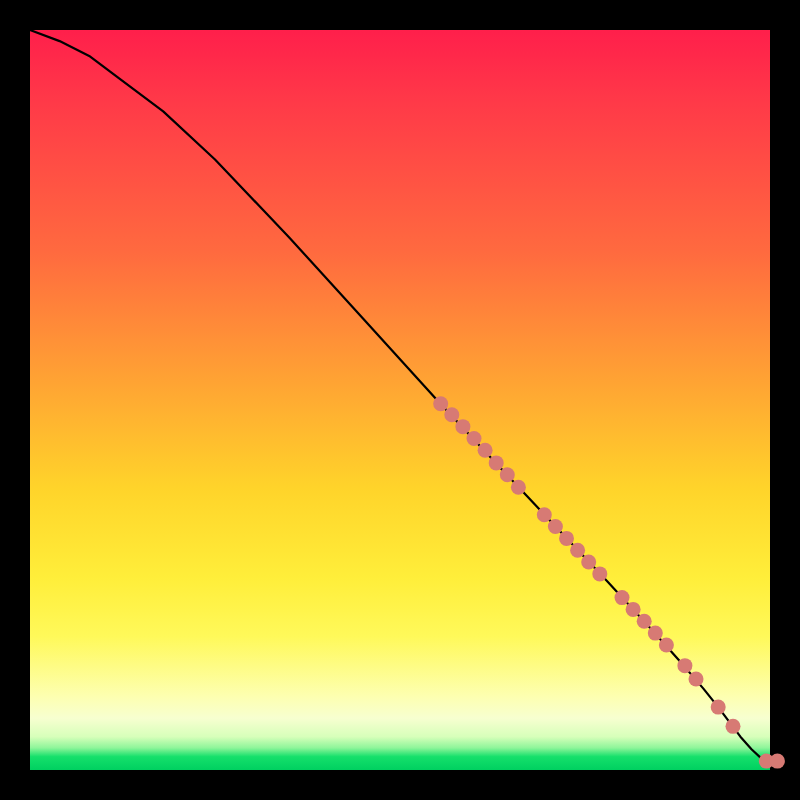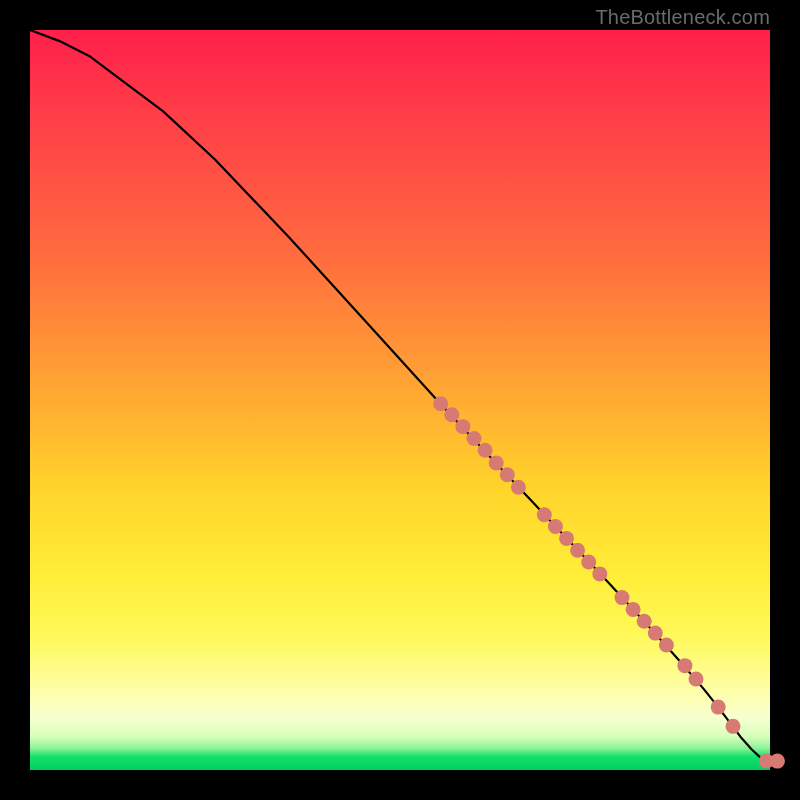--- a/index.html
+++ b/index.html
@@ -56,21 +56,20 @@
     color: #6b6b6b;
     font-size: 20px;
     letter-spacing: 0.2px;
     user-select: none;
   }
 </style>
 </head>
 <body>
 
 <div class="stage">
-  <div class="attribution">TheBottleneck.com</div>
 
   <div class="plot">
     <svg viewBox="0 0 740 740">
       <path id="curve-path" fill="none" stroke="#000000" stroke-width="2.2" stroke-linecap="round" stroke-linejoin="round" d="M0.00 0.00 L29.60 11.10 L59.20 25.90 L88.80 48.10 L133.20 81.40 L185.00 129.50 L259.00 207.20 L333.00 288.60 L407.00 370.00 L458.80 425.50 L518.00 488.40 L577.20 551.30 L621.60 599.40 L651.20 632.70 L673.40 658.60 L688.20 677.10 L699.30 691.90 L710.40 706.70 L721.50 719.28 L732.60 729.64 L740.00 731.12"></path>
       <g id="markers-group">
           <circle cx="410.70" cy="373.70" r="7.5" fill="#d77a74" stroke="#b85f59" stroke-width="0"></circle>
           <circle cx="421.80" cy="384.80" r="7.5" fill="#d77a74" stroke="#b85f59" stroke-width="0"></circle>
           <circle cx="432.90" cy="396.64" r="7.5" fill="#d77a74" stroke="#b85f59" stroke-width="0"></circle>
           <circle cx="444.00" cy="408.48" r="7.5" fill="#d77a74" stroke="#b85f59" stroke-width="0"></circle>
           <circle cx="455.10" cy="420.32" r="7.5" fill="#d77a74" stroke="#b85f59" stroke-width="0"></circle>

